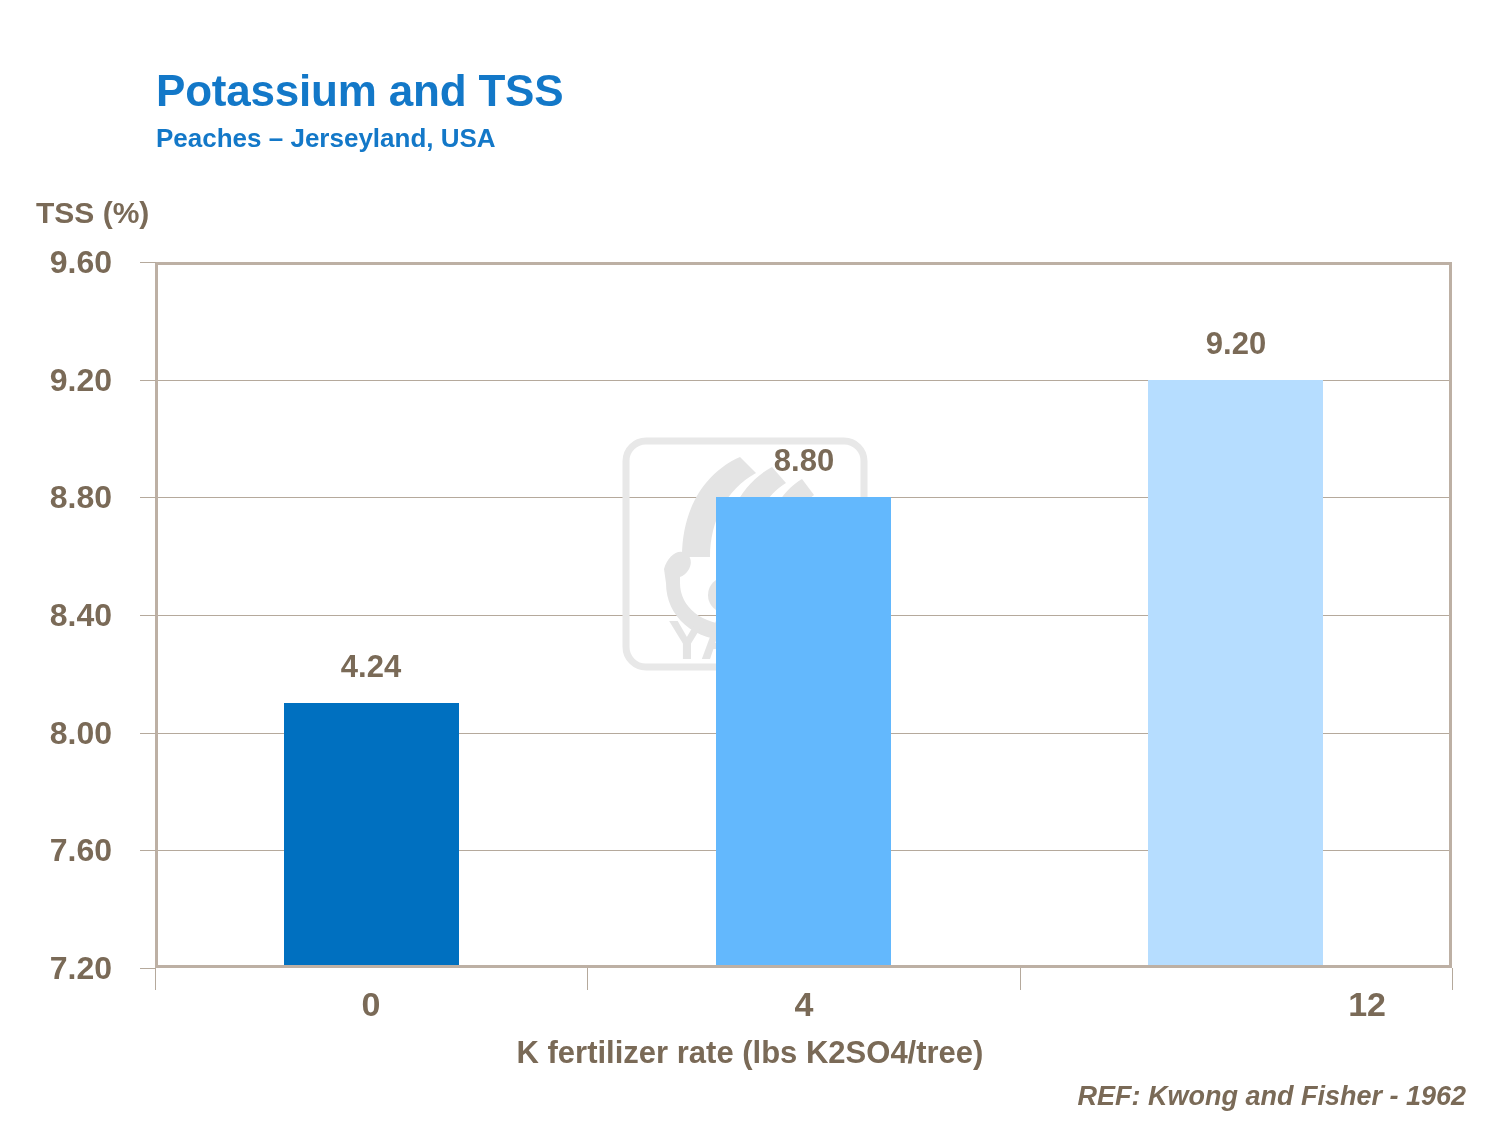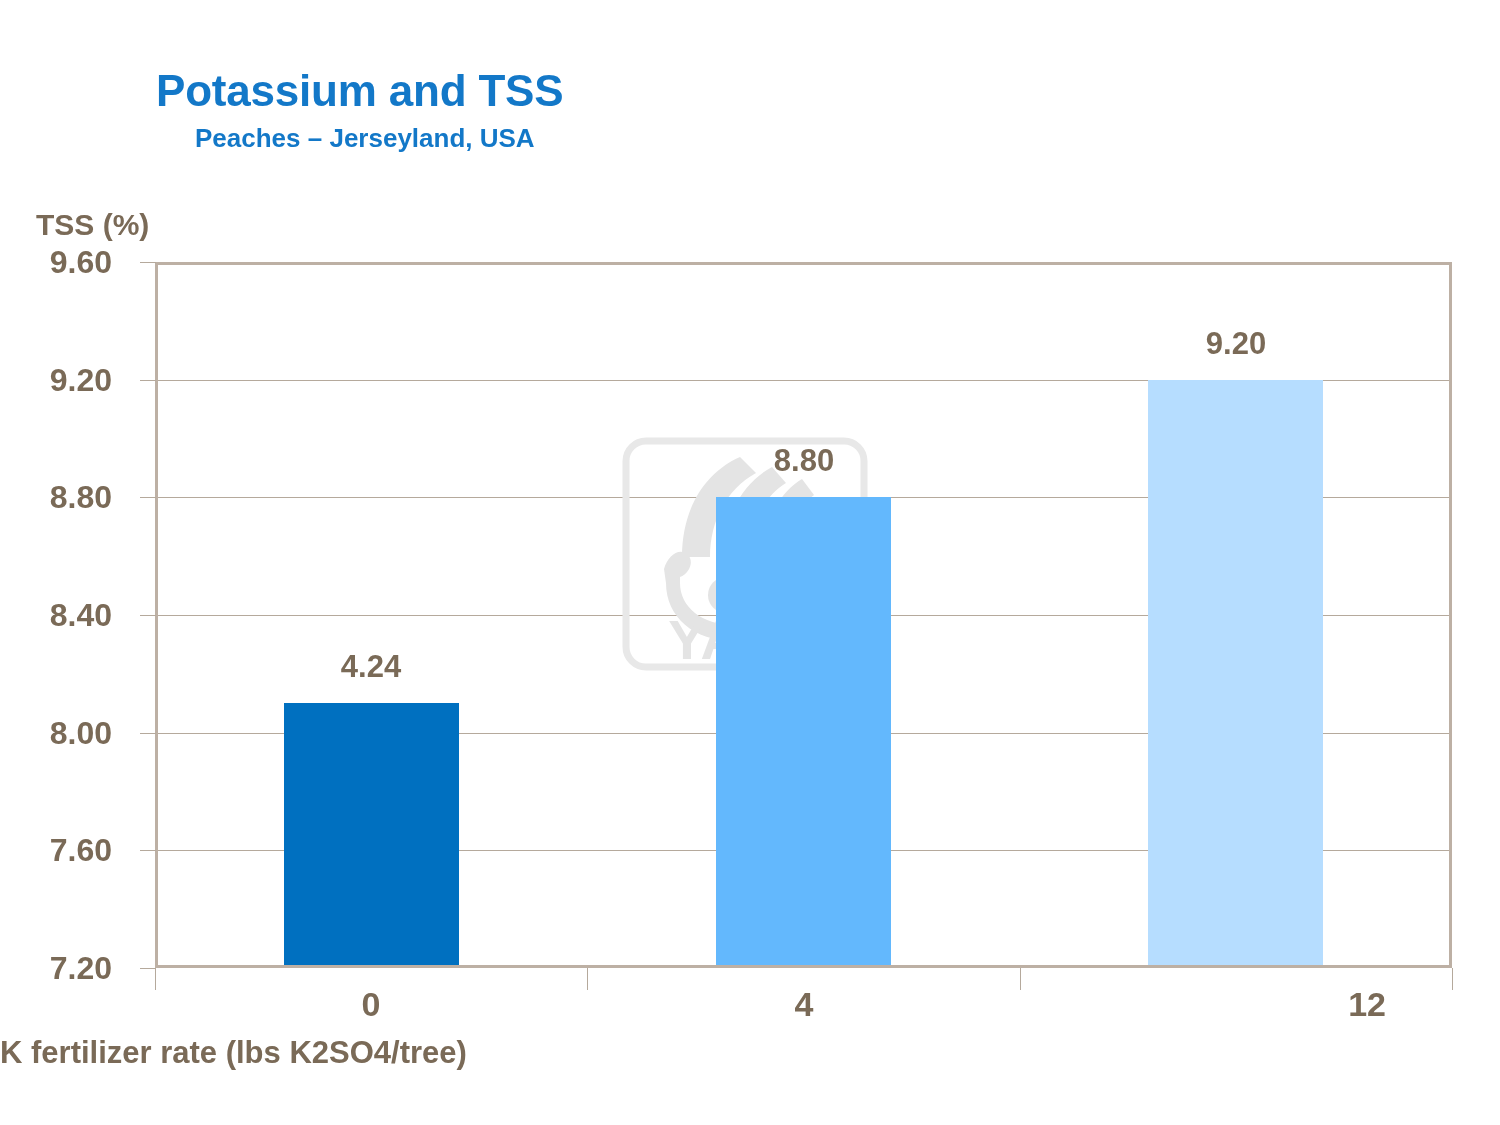--- a/index.html
+++ b/index.html
@@ -37,33 +37,31 @@
     letter-spacing: -0.2px;
     white-space: nowrap;
   }
   .chart-subtitle {
     font-size: 26px;
     font-weight: bold;
     color: #1378c8;
     line-height: 1.2;
     margin-top: 8px;
     white-space: nowrap;
-    margin-left: 39px;
   }
 
   
   .y-axis-title {
     position: absolute;
     left: 36px;
     top: 196px;
     font-size: 30px;
     font-weight: bold;
     color: #7a6a57;
     white-space: nowrap;
-    margin-top: 12px;
   }
 
   
   .plot-area {
     position: absolute;
     left: 155px;
     top: 262px;
     width: 1297px;
     height: 706px;
     border: 3px solid #bdb0a4;
@@ -134,21 +132,21 @@
     text-align: center;
     font-size: 34px;
     font-weight: bold;
     color: #7a6a57;
   }
   .x-axis-title {
     position: absolute;
     top: 1035px;
     left: 0;
     width: 1500px;
-    text-align: left;
+    text-align: center;
     font-size: 31px;
     font-weight: bold;
     color: #7a6a57;
   }
   .ref-note {
     position: absolute;
     right: 34px;
     top: 1081px;
     font-size: 27px;
     font-weight: bold;
@@ -234,14 +232,15 @@
       <div class="bar" style="position: absolute; left: 1148px; top: 380px; width: 175px; height: 585px; background: rgb(182, 221, 255);"></div>
       <div class="bar-value" style="left: 1136px; top: 326px;">9.20</div>
       <div class="x-tick-label" style="left: 1086px; text-align: right;">12</div>
       <div class="x-sep" style="left: 155px;"></div>
       <div class="x-sep" style="left: 587px;"></div>
       <div class="x-sep" style="left: 1020px;"></div>
       <div class="x-sep" style="left: 1452px;"></div>
     </div>
 
   <div class="x-axis-title">K fertilizer rate (lbs K2SO4/tree)</div>
+  <div class="ref-note">REF: Kwong and Fisher - 1962</div>
 
 </div>
 
 </body></html>

